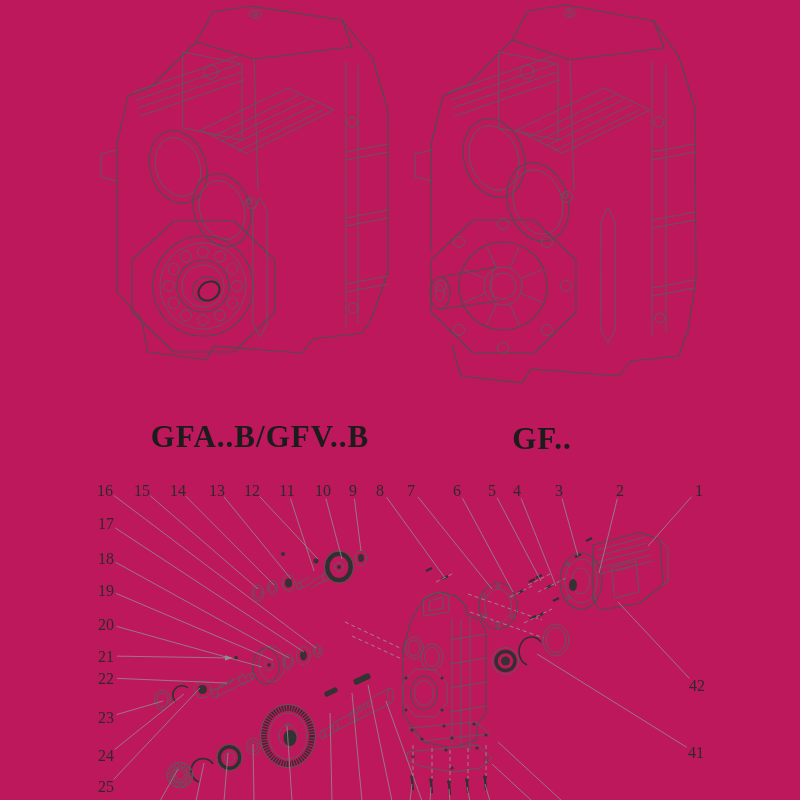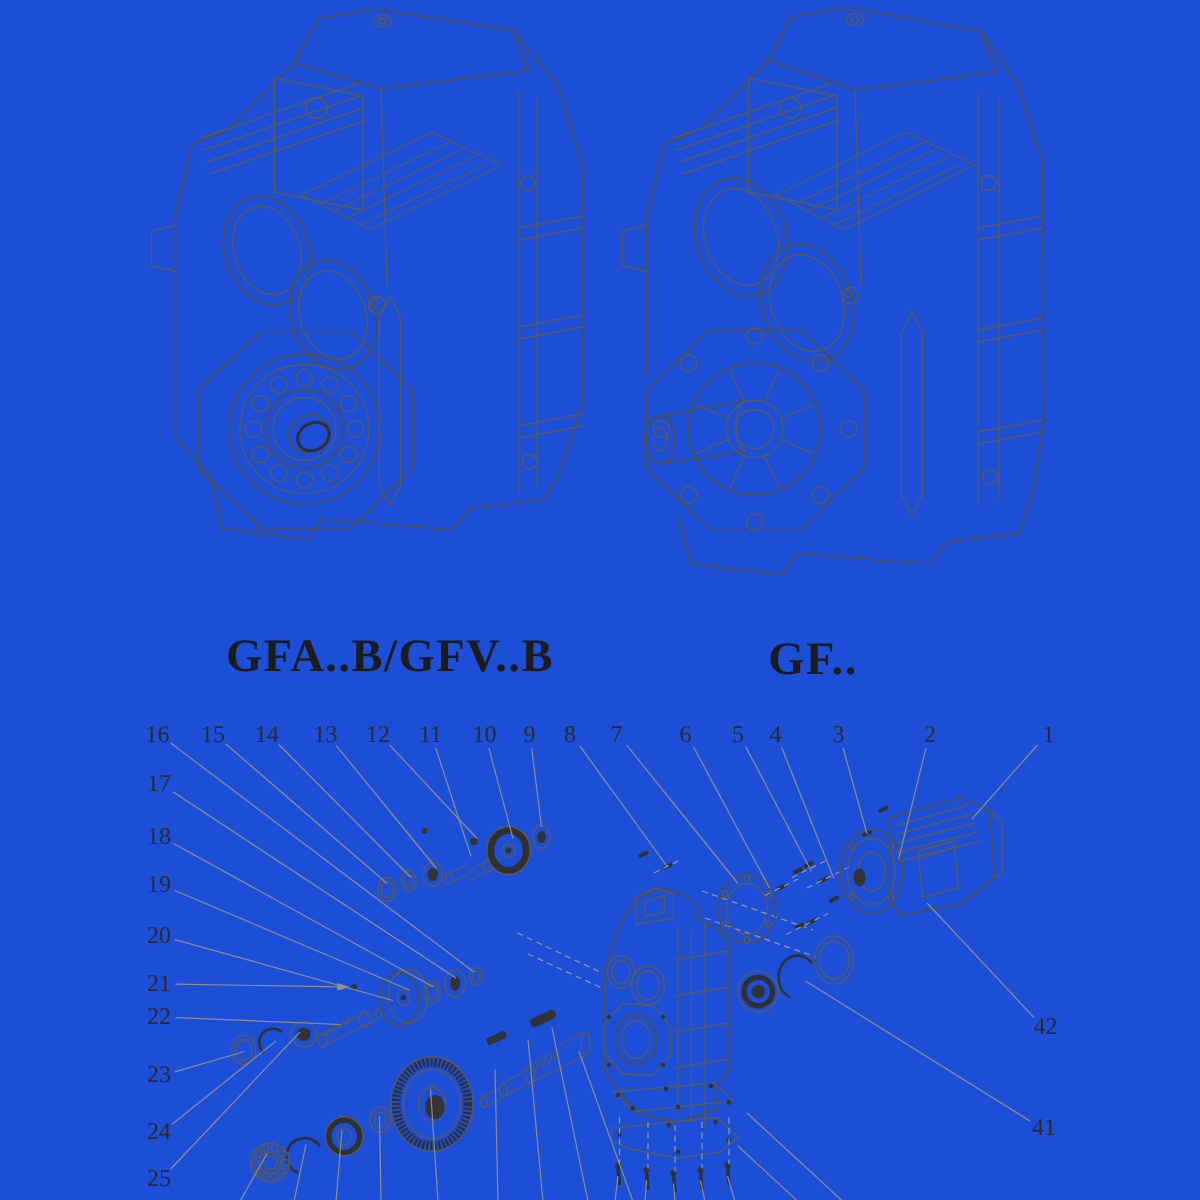--- a/index.html
+++ b/index.html
@@ -1,16 +1,16 @@
 <!DOCTYPE html>
 <html><head>
 <meta charset="utf-8">
 <style>
   html,body{margin:0;padding:0;background:#ffffff;}
-  .page{position:relative;width:800px;height:800px;background:#1d4ed8;overflow:hidden;
+  .page{position:relative;width:800px;height:800px;background:#be185d;overflow:hidden;
         font-family:"Liberation Serif", serif;}
   svg{display:block;}
   .caption{font-family:"Liberation Serif",serif;font-weight:bold;font-size:31px;fill:#1c1c1c;letter-spacing:1px;}
   .ln{stroke:#4d4d4d;stroke-width:1.1;fill:none;stroke-linejoin:round;stroke-linecap:round;}
   .ln2{stroke:#5a5a5a;stroke-width:0.9;fill:none;stroke-linejoin:round;stroke-linecap:round;}
   .dk{stroke:#303030;fill:none;}
   .filldk{fill:#333333;stroke:none;}
   .dash{stroke:#9a9a9a;stroke-width:0.8;fill:none;stroke-dasharray:4 3;}
   .callout-num{font-family:"Liberation Serif",serif;font-size:16px;}
 </style>

